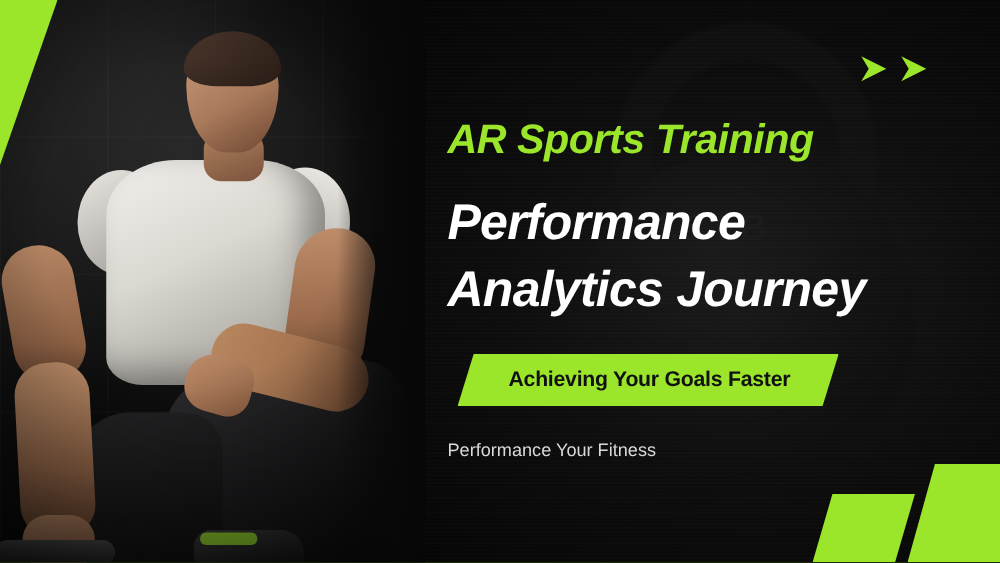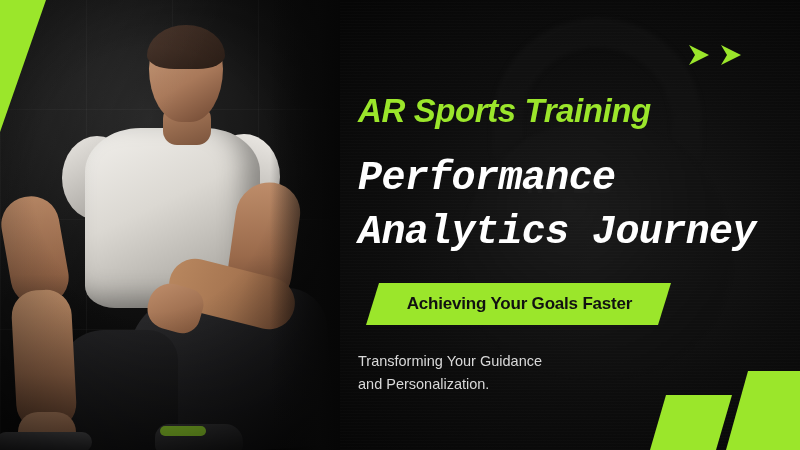--- a/index.html
+++ b/index.html
@@ -209,21 +209,20 @@
     color:#9be62b;
     white-space:nowrap;
   }
   .headline{
     position:absolute; top:152px; left:0;
     font-size:40px; font-weight:700; font-style:italic;
     line-height:1.34;
     letter-spacing:-.6px;
     color:#ffffff;
     white-space:nowrap;
-    font-family:Liberation Mono, monospace;
   }
   .headline .l2{ display:block; }
 
   .badge{
     position:absolute; top:283px; left:8px;
     width:305px; height:42px;
     background:#9be62b;
     clip-path:polygon(13px 0, 305px 0, 292px 42px, 0 42px);
     display:flex; align-items:center; justify-content:center;
   }
@@ -305,18 +304,17 @@
     <div class="headline">
       <span class="l1">Performance</span>
       <span class="l2">Analytics Journey</span>
     </div>
 
     <div class="badge">
       <span class="badge-label">Achieving Your Goals Faster</span>
     </div>
 
     <div class="body-copy">
-      <span>Transforming Your Guidance</span>
-      <span>and Personalization.</span>
+      <span>Performance Your Fitness</span>
     </div>
   </div>
 
 </div>
 
 </body></html>

